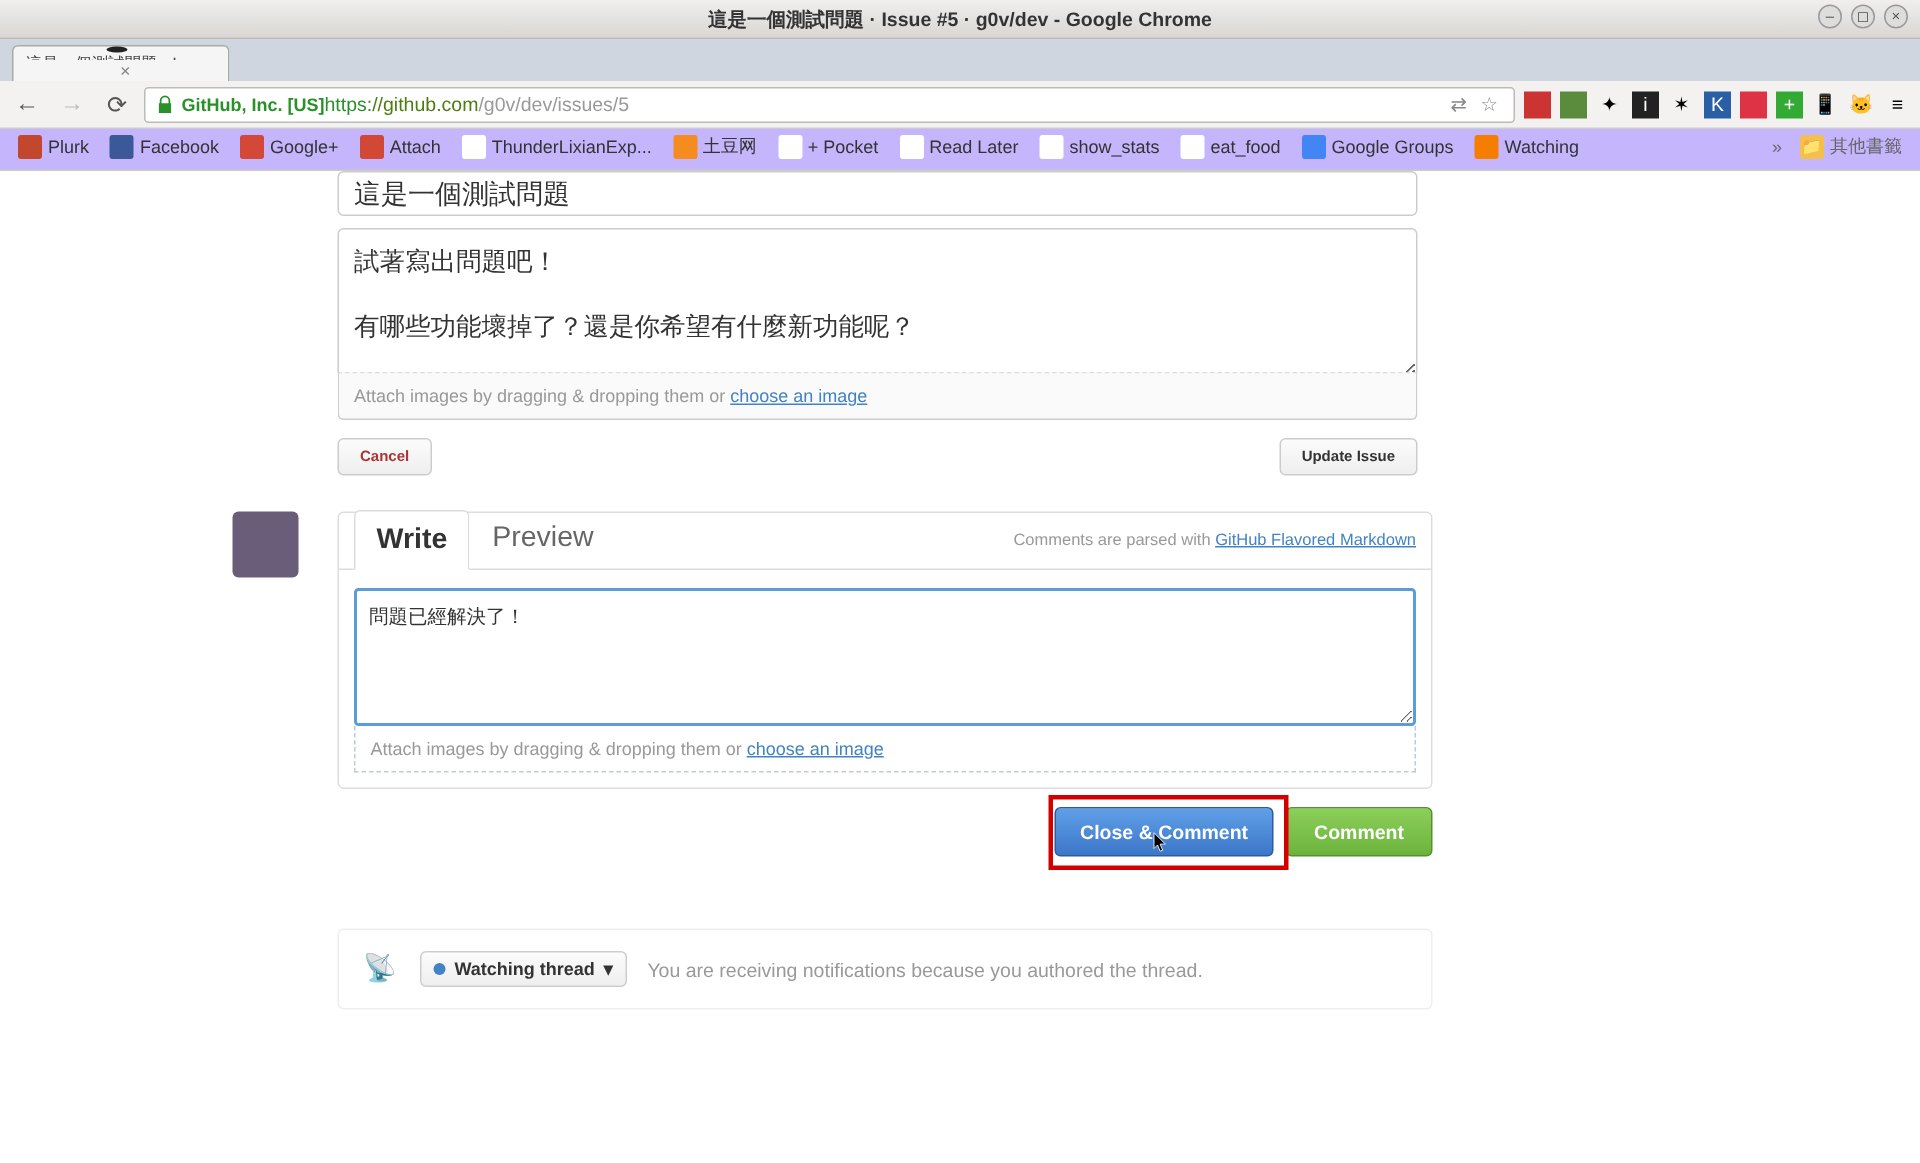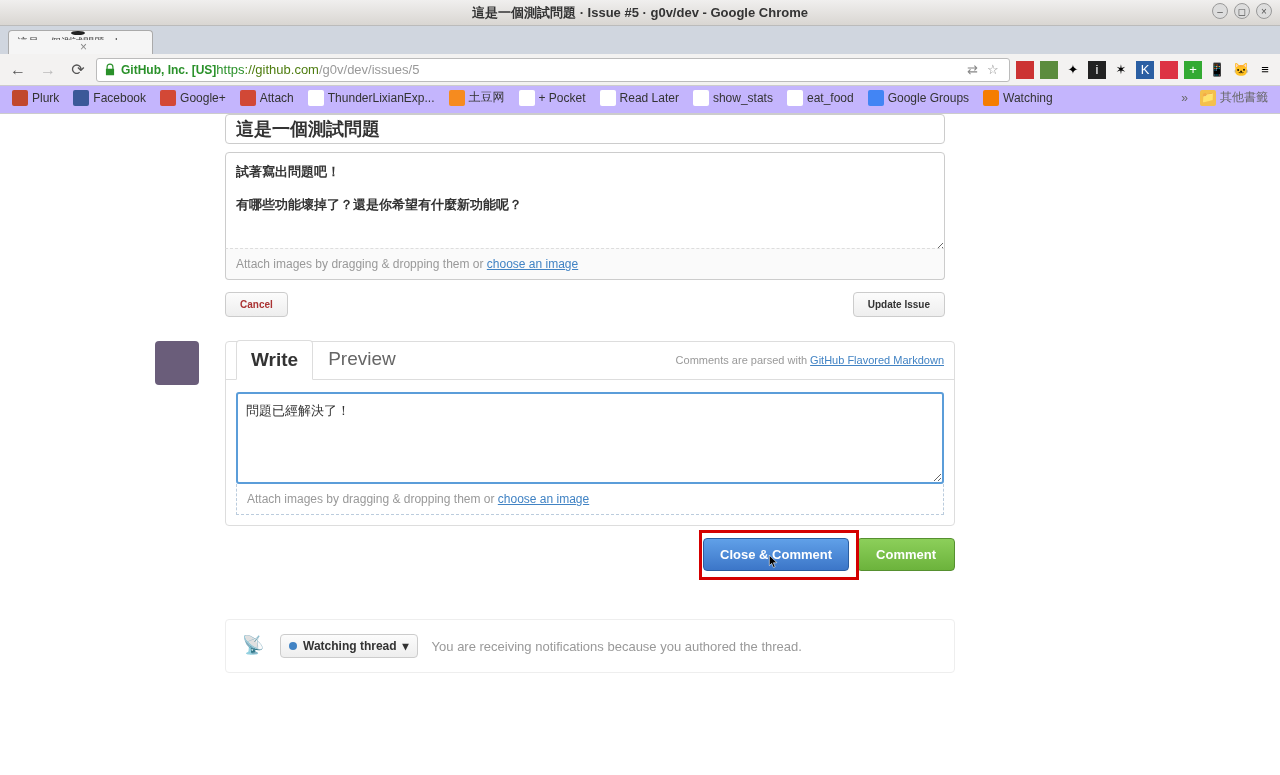--- a/index.html
+++ b/index.html
@@ -37,22 +37,22 @@
 .bmbar { height:28px; background:#c4b5fd; display:flex; align-items:flex-start; padding:0 6px; border-bottom:1px solid #ccc; font-size:12px; color:#333; gap:2px; }
 .bm { display:flex; align-items:center; padding:3px 6px; border-radius:3px; white-space:nowrap; }
 .bm .ic { width:16px; height:16px; margin-right:4px; display:inline-flex; align-items:center; justify-content:center; font-size:11px; color:#fff; border-radius:2px; }
 .bm-right { margin-left:auto; display:flex; align-items:center; gap:6px; color:#666; }
 
 
 .viewport { position:absolute; top:114px; left:0; right:0; bottom:0; background:#fff; overflow-y:scroll; }
 .content { width:970px; margin:0 auto; padding-left:70px; }
 
 
-.title-input { width:720px; height:30px; border:1px solid #ccc; border-radius:4px; font-size:18px; font-weight:bold; padding:4px 10px; color:#333; background:#fff; margin-top:0; display:block; }
-.body-textarea { width:720px; height:100px; border:1px solid #ccc; border-radius:4px; padding:10px; font-size:13px; color:#333; resize:vertical; margin-top:8px; display:block; font-family:inherit;font-weight:bold; }
+.title-input { width:720px; height:30px; border:1px solid #ccc; border-radius:4px; font-size:18px; font-weight:normal; padding:4px 10px; color:#333; background:#fff; margin-top:0; display:block; }
+.body-textarea { width:720px; height:100px; border:1px solid #ccc; border-radius:4px; padding:10px; font-size:17px; color:#333; resize:vertical; margin-top:8px; display:block; font-family:inherit; }
 .attachbar { width:720px; border:1px solid #ccc; border-top:1px dashed #ddd; border-radius:0 0 4px 4px; margin-top:-4px; padding:8px 10px; font-size:12px; color:#999; background:#fafafa; position:relative; }
 .attachbar a { color:#4183c4; }
 
 .btnrow { width:720px; display:flex; justify-content:space-between; margin-top:12px; }
 .btn { display:inline-flex; align-items:center; padding:6px 14px; border:1px solid #ccc; border-radius:4px; font-size:10px; font-weight:bold; background:linear-gradient(#fcfcfc,#eee); cursor:pointer; }
 .btn.danger { color:#a33; }
 .btn.grey { color:#333; }
 
 .participants { width:720px; margin-top:20px; font-size:13px; color:#666; display:flex; align-items:center; gap:8px; }
 .avatar-sm { width:22px; height:22px; background:#8a6d5a; border-radius:3px; }

